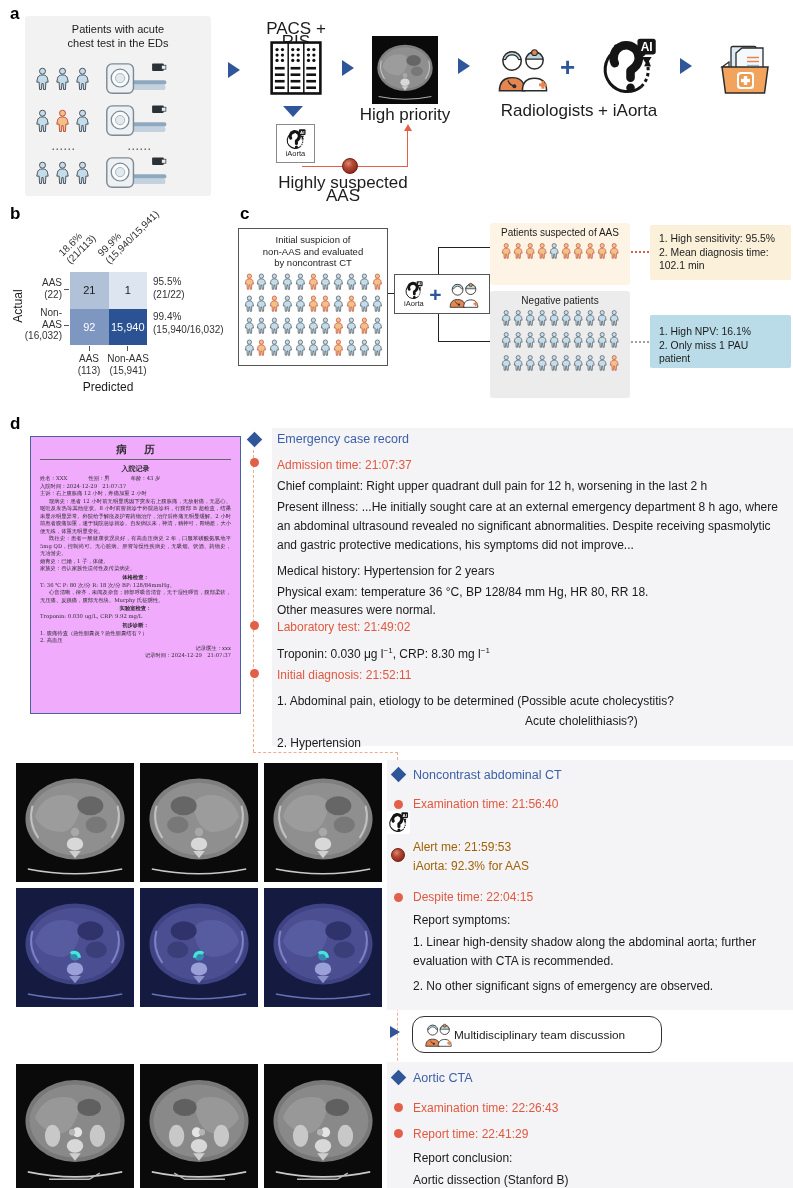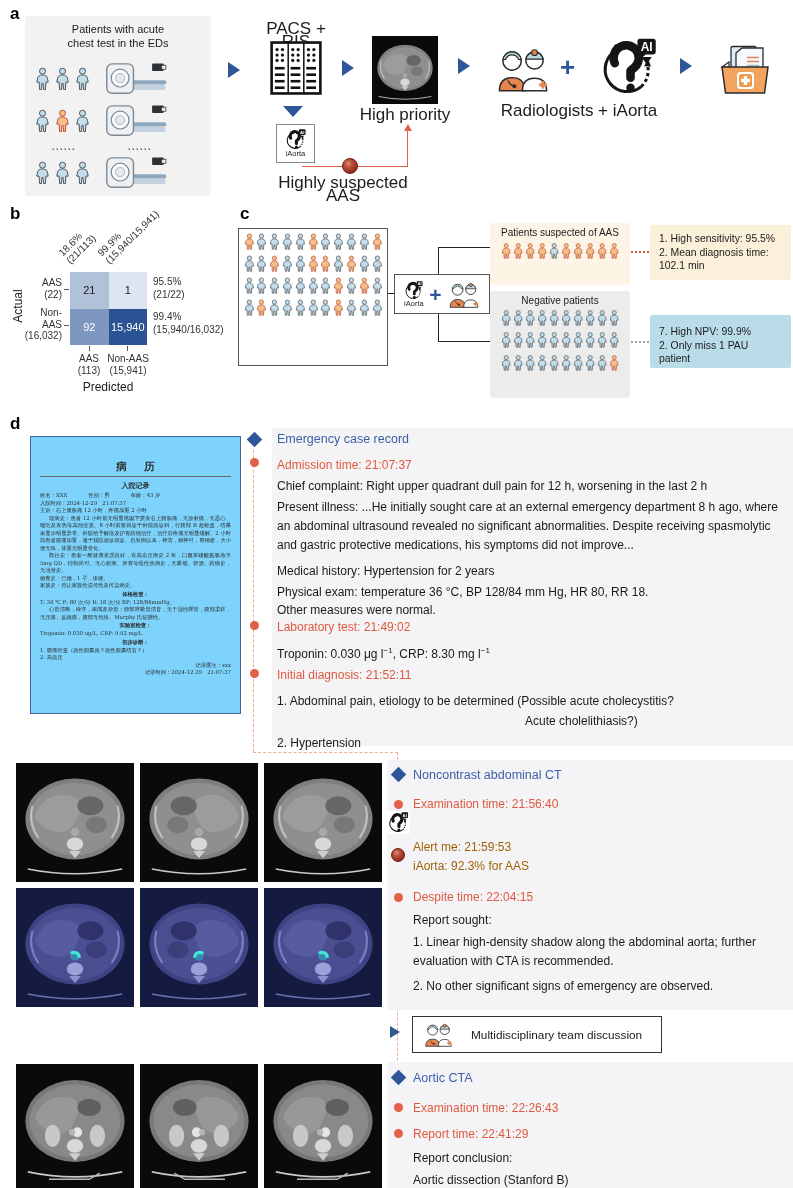--- a/index.html
+++ b/index.html
@@ -63,21 +63,21 @@
   #pc-susp{display:flex;justify-content:center;gap:1.6px;margin-top:3px;}
   #pc-susp .person{width:10.4px;height:20px;}
   #pc-neg{margin-top:2px;}
   #pc-neg .prow{gap:1.6px;margin-bottom:2.4px;}
   #pc-neg .person{width:10.4px;height:20px;}
   .info{box-sizing:border-box;padding:7px 9px;font-size:10.4px;line-height:13.5px;color:#1c1c1c;border-radius:2px;}
   .dotted-r{border-top:2px dotted #d2604a;}
   .dotted-g{border-top:2px dotted #9aa0a6;}
   
   .secbg{background:#f4f4f6;}
-  .doc{background:#7dd3fc;border:1.6px solid #47639c;padding:22px 9px;box-sizing:border-box;overflow:hidden;}
+  .doc{background:#f0abfc;border:1.6px solid #47639c;padding:5px 9px;box-sizing:border-box;overflow:hidden;}
   .dl{font-size:5.3px;line-height:7.5px;color:#2a2a2a;text-align:justify;
       font-family:"DejaVu Serif","Liberation Serif",serif;}
   .dl.t{text-align:center;font-size:10.5px;font-weight:bold;letter-spacing:7px;line-height:15px;padding-left:7px;}
   .dl.s{text-align:center;font-size:7px;font-weight:bold;line-height:13px;}
   .dl.b{text-align:center;font-weight:bold;line-height:9px;}
   .dl.r{text-align:right;}
   .dl.in{text-indent:9px;}
   .dl.rule{border-top:0.8px solid #666;margin:2px 0;height:0;}
   .diamond{width:11px;height:11px;background:#2e5699;transform:rotate(45deg);}
   .dot{width:9px;height:9px;border-radius:50%;background:#e2604a;}
@@ -86,21 +86,21 @@
   .dtext{font-size:12px;color:#1a1a1a;line-height:19px;}
   .sect-title{font-size:12.5px;color:#3c5fa7;}
   .time{color:#e0583f;}
   .alerttxt{color:#a16207;}
   .sup{font-size:8px;vertical-align:super;}
   .ct{width:118px;height:119px;display:block;}
   .ctgrid{display:flex;flex-wrap:wrap;gap:6px;}
   .ctgrid svg:nth-child(2){transform:scaleX(-1);}
   .ctgrid svg:nth-child(5){transform:scaleX(-1);}
   #ct-grid-cta .ct{height:124px;}
-  .mdt-box{border:1.2px solid #333;background:#fff;border-radius:0;display:flex;align-items:center;gap:17px;
+  .mdt-box{border:1.2px solid #333;background:#fff;border-radius:12px;display:flex;align-items:center;gap:0;
            padding:0 10px;box-sizing:border-box;font-size:11.8px;color:#1a1a1a;}
   .iamini-wrap{background:#fff;border-radius:2px;display:flex;align-items:center;justify-content:center;}
   .person{display:block;}
   .p-b{fill:#c3ddec;stroke:#4c5258;stroke-width:1.3;}
   .p-o{fill:#f3c089;stroke:#bf4f38;stroke-width:1.3;}
 </style>
 </head>
 <body>
 
 <svg width="0" height="0" style="position:absolute" aria-hidden="true">
@@ -353,20 +353,25 @@
       <div>(113)</div>
   </div>
   <div class="abs blab ctr" style="left:96px;top:353px;width:64px">
     <div>Non-AAS</div>
       <div>(15,941)</div>
   </div>
   <div class="abs ctr" style="left:48px;top:380px;width:120px;font-size:12px">Predicted</div>
 
   <div class="abs plabel" style="left:240px;top:204px">c</div>
   <div class="abs pc-box" style="left:238px;top:228px;width:150px;height:138px">
+    <div class="pc-title">
+      <div>Initial suspicion of</div>
+      <div>non-AAS and evaluated</div>
+      <div>by noncontrast CT</div>
+    </div>
     <div id="pc-main">
         <div class="prow">
           <svg viewBox="0 0 20 30" class="person p-o">
             <use href="#sym-person"></use>
           </svg>
           <svg viewBox="0 0 20 30" class="person p-b">
             <use href="#sym-person"></use>
           </svg>
           <svg viewBox="0 0 20 30" class="person p-b">
             <use href="#sym-person"></use>
@@ -660,21 +665,21 @@
             <use href="#sym-person"></use>
           </svg>
           <svg viewBox="0 0 20 30" class="person p-o">
             <use href="#sym-person"></use>
           </svg>
         </div>
       </div>
   </div>
   <div class="abs dotted-g" style="left:631px;top:341px;width:18px"></div>
   <div class="abs info" style="left:650px;top:315px;width:141px;height:53px;background:#badce8;padding-top:10px">
-    <div>7. High NPV: 99.9%</div>
+    <div>1. High NPV: 16.1%</div>
     <div>2. Only miss 1 PAU patient</div>
   </div>
 
   <div class="abs plabel" style="left:10px;top:414px">d</div>
 
   <div class="abs secbg" style="left:272px;top:428px;width:521px;height:318px"></div>
   <div class="abs doc" style="left:30px;top:436px;width:211px;height:278px">
     <div id="doc-body">
         <div class="dl t">病 历</div>
         <div class="dl rule"></div>
@@ -749,21 +754,21 @@
   <div class="abs iamini-wrap" style="left:386px;top:811px;width:24px;height:23px">
     <svg style="width:22px;height:21px" viewBox="0 0 46 46">
         <use href="#sym-iaorta"></use>
       </svg>
   </div>
   <div class="abs alarm sm" style="left:391px;top:848px"></div>
   <div class="abs dtext alerttxt" style="left:413px;top:838px">Alert me: 21:59:53</div>
   <div class="abs dtext alerttxt" style="left:413px;top:857px">iAorta: 92.3% for AAS</div>
   <div class="abs dot" style="left:393.5px;top:893px"></div>
   <div class="abs dtext time" style="left:413px;top:888px">Despite time: 22:04:15</div>
-  <div class="abs dtext" style="left:413px;top:911px">Report sought:</div>
+  <div class="abs dtext" style="left:413px;top:911px">Report symptoms:</div>
   <div class="abs dtext" style="left:413px;top:933px;width:382px">1. Linear high-density shadow along the abdominal aorta; further evaluation with CTA is recommended.</div>
   <div class="abs dtext" style="left:413px;top:977px;width:382px">2. No other significant signs of emergency are observed.</div>
 
   <div class="abs tri-r sm" style="left:390px;top:1026px"></div>
   <div class="abs mdt-box" style="left:412px;top:1016px;width:250px;height:37px">
     <svg style="width:31px;height:25px;flex:none" viewBox="0 0 50 40">
         <use href="#sym-doctors"></use>
       </svg>
     <span>Multidisciplinary team discussion</span>
   </div>

